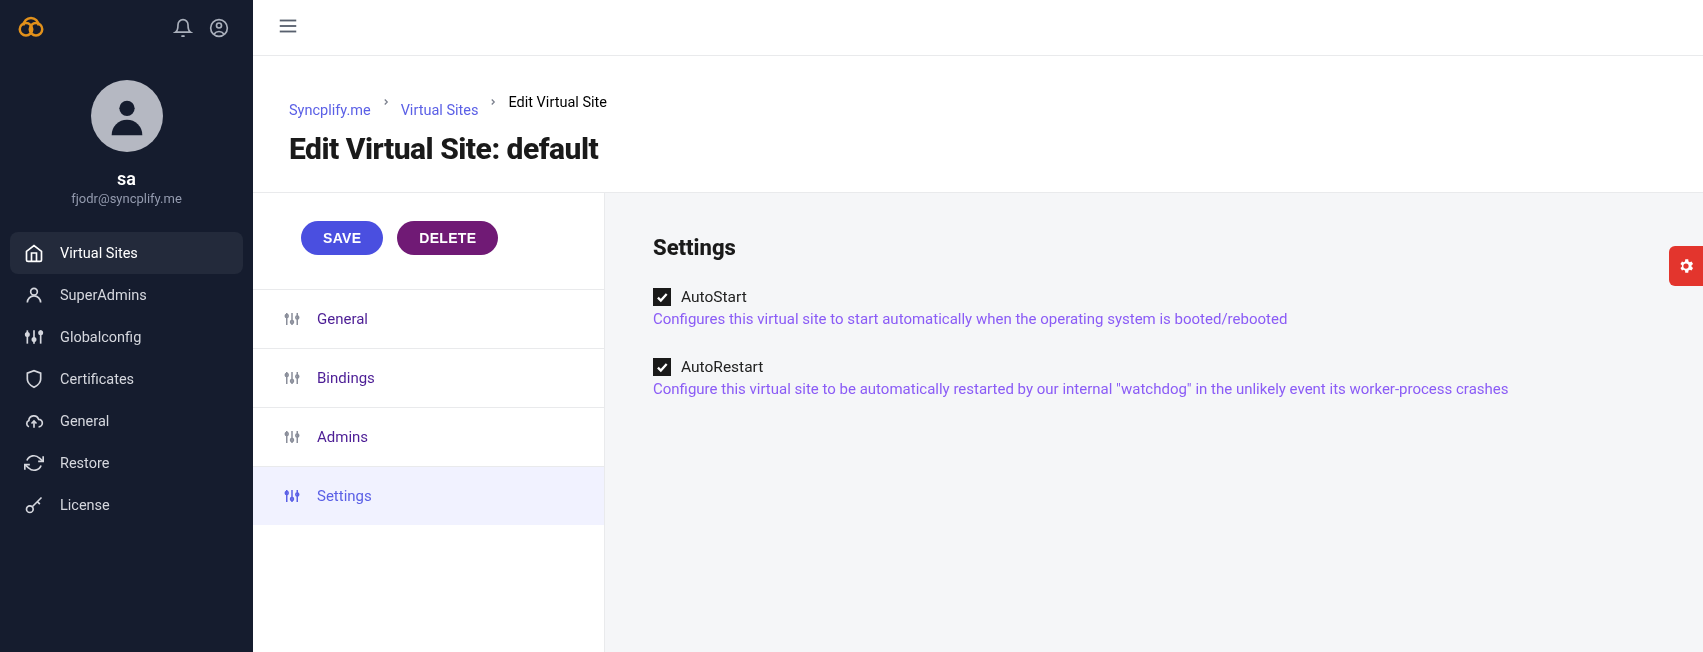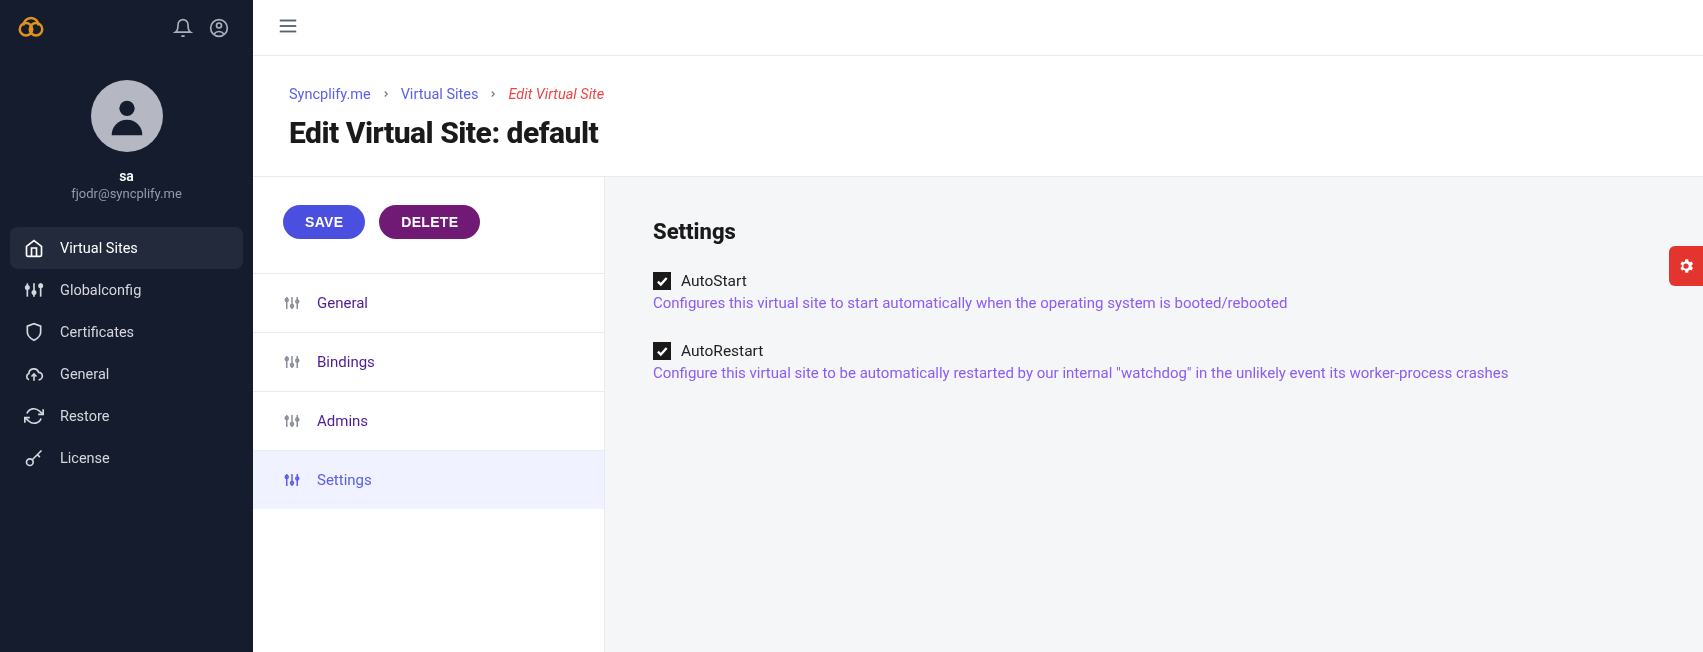--- a/index.html
+++ b/index.html
@@ -39,21 +39,21 @@
   .profile {
     display:flex; flex-direction:column; align-items:center;
     padding: 24px 0 20px 0;
   }
   .avatar {
     width:72px; height:72px;
     border-radius:50%;
     background:#b5b8c2;
     display:flex; align-items:center; justify-content:center;
   }
-  .profile .username { margin-top:16px; font-weight:600; font-size:14px; }
+  .profile .username { margin-top:16px; font-weight:600; font-size:18px; }
   .profile .email { font-size:13px; color:#939aae; margin-top:2px; }
   .nav { padding: 6px 10px; }
   .nav-item {
     display:flex; align-items:center;
     gap:16px;
     padding:11px 14px;
     border-radius:8px;
     color:#d5d7de;
     font-size:14.5px;
     cursor:pointer;
@@ -81,41 +81,41 @@
     flex-direction:column;
     min-height:0;
   }
   .header-block {
     padding: 30px 36px 26px 36px;
   }
   .breadcrumb {
     display:flex; align-items:center; gap:10px;
     font-size:14.5px;
   }
-  .breadcrumb a { color:#5b60e6; text-decoration:none; cursor:pointer; }
+  .breadcrumb a { color:#5b60e6; text-decoration:none; cursor:pointer;margin-top:16px; }
   .breadcrumb .chev { color:#7a7f8c; font-size:12px; }
-  .breadcrumb .current { color:#ef4444;font-style:italic; }
+  .breadcrumb .current { color:#000000; }
   .page-title {
     font-size:30px; font-weight:800; margin-top:12px; letter-spacing:-0.5px;
   }
   .panel-row {
     flex:1;
     display:flex;
     min-height:0;
     border-top:1px solid #e9eaec;
   }
   .left-panel {
     width:352px;
     background:#fff;
     border-right:1px solid #e9eaec;
     display:flex; flex-direction:column;
   }
   .btn-row {
     display:flex; gap:14px;
-    padding:28px 30px 34px 30px;
+    padding:28px 30px 34px 48px;
   }
   .btn {
     border:none; border-radius:20px;
     padding:9px 22px;
     font-size:14px; font-weight:600;
     cursor:pointer;
     color:#fff;
     letter-spacing:0.3px;
   }
   .btn-save { background:#4a4fe0; }
@@ -208,20 +208,27 @@
     <div class="email">fjodr@syncplify.me</div>
   </div>
 
   <nav class="nav">
     <div class="nav-item active">
       <svg width="20" height="20" viewBox="0 0 24 24" fill="none" stroke="currentColor" stroke-width="2">
           <path d="M3 10l9-7 9 7v10a2 2 0 0 1-2 2H5a2 2 0 0 1-2-2z"></path>
           <path d="M9 22V12h6v10"></path>
         </svg>
       <span>Virtual Sites</span>
+    </div>
+    <div class="nav-item">
+      <svg width="20" height="20" viewBox="0 0 24 24" fill="none" stroke="currentColor" stroke-width="2">
+          <circle cx="12" cy="8" r="4"></circle>
+          <path d="M4 21a8 8 0 0 1 16 0"></path>
+        </svg>
+      <span>SuperAdmins</span>
     </div>
     <div class="nav-item">
       <svg width="20" height="20" viewBox="0 0 24 24" fill="none" stroke="currentColor" stroke-width="2">
           <line x1="4" y1="4" x2="4" y2="20"></line>
           <line x1="12" y1="4" x2="12" y2="20"></line>
           <line x1="20" y1="4" x2="20" y2="20"></line>
           <circle cx="4" cy="9" r="2" fill="currentColor"></circle>
           <circle cx="12" cy="15" r="2" fill="currentColor"></circle>
           <circle cx="20" cy="7" r="2" fill="currentColor"></circle>
         </svg>

